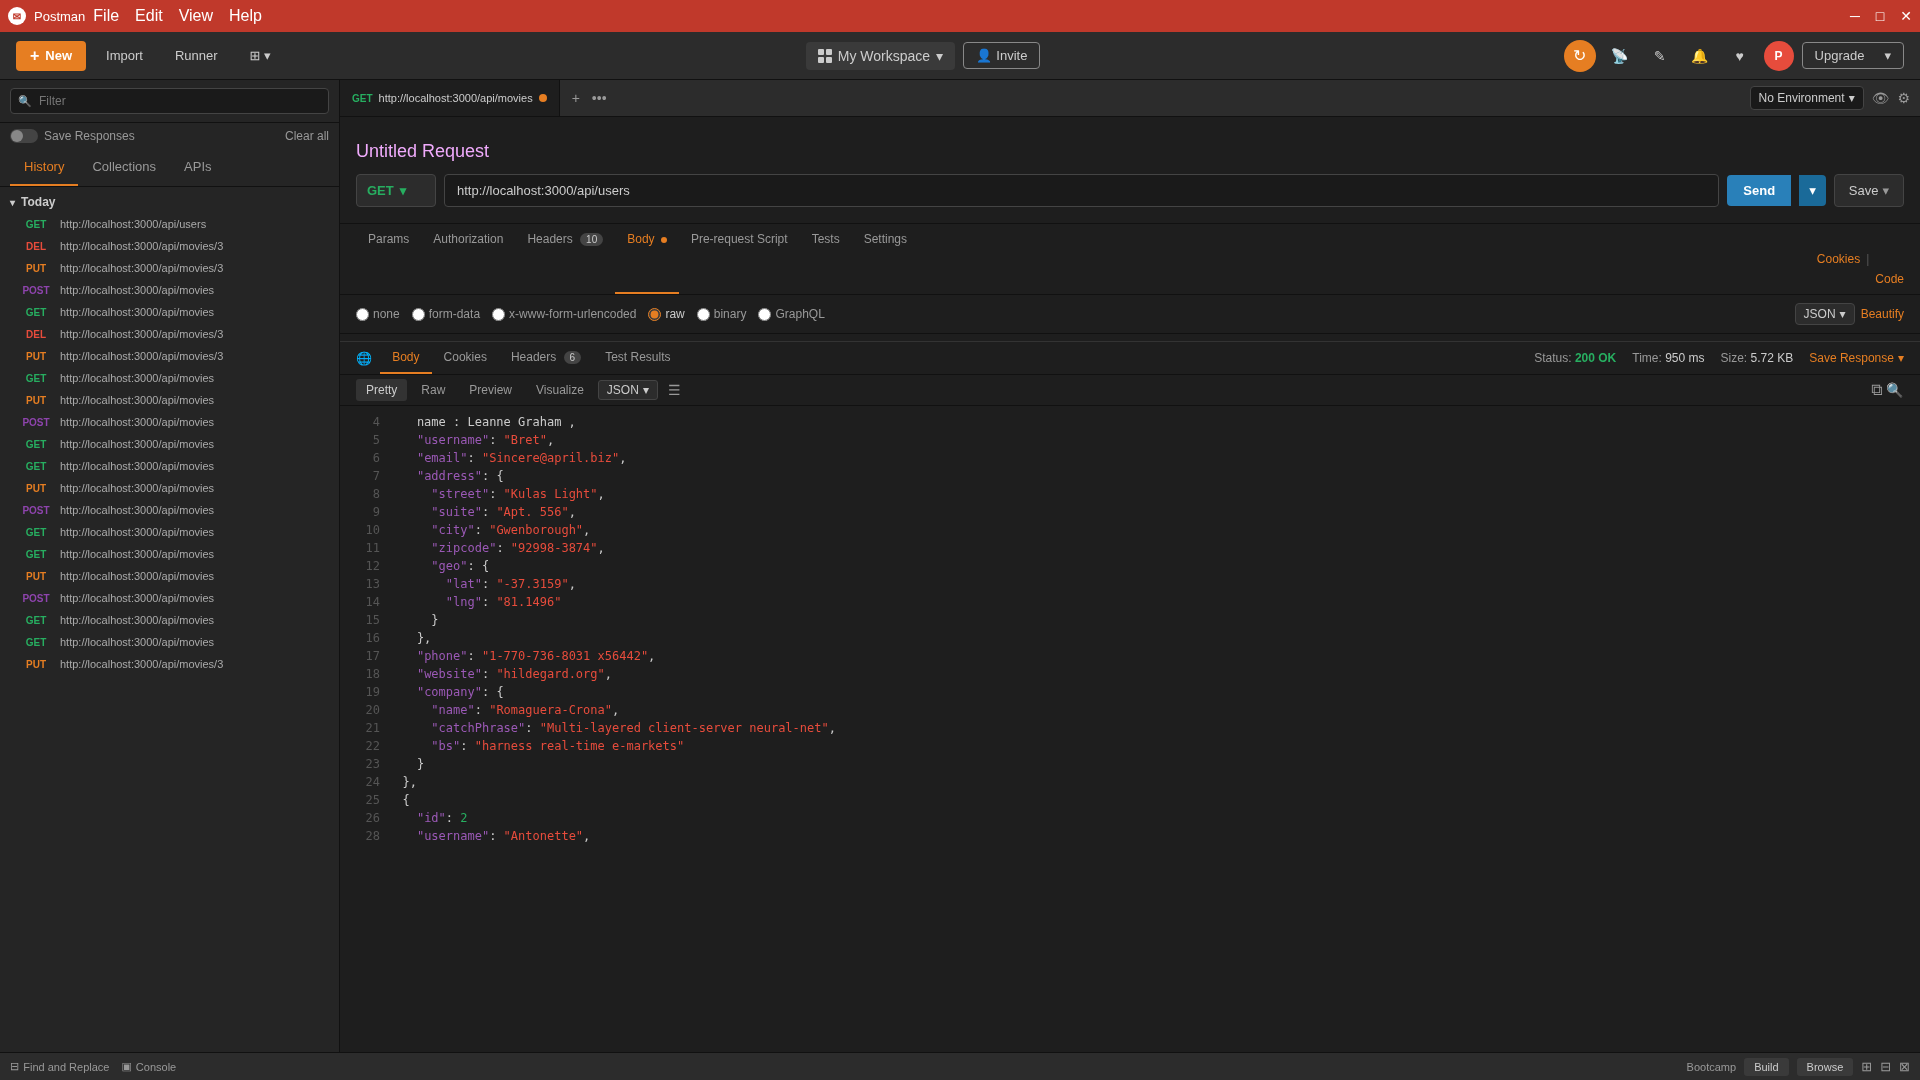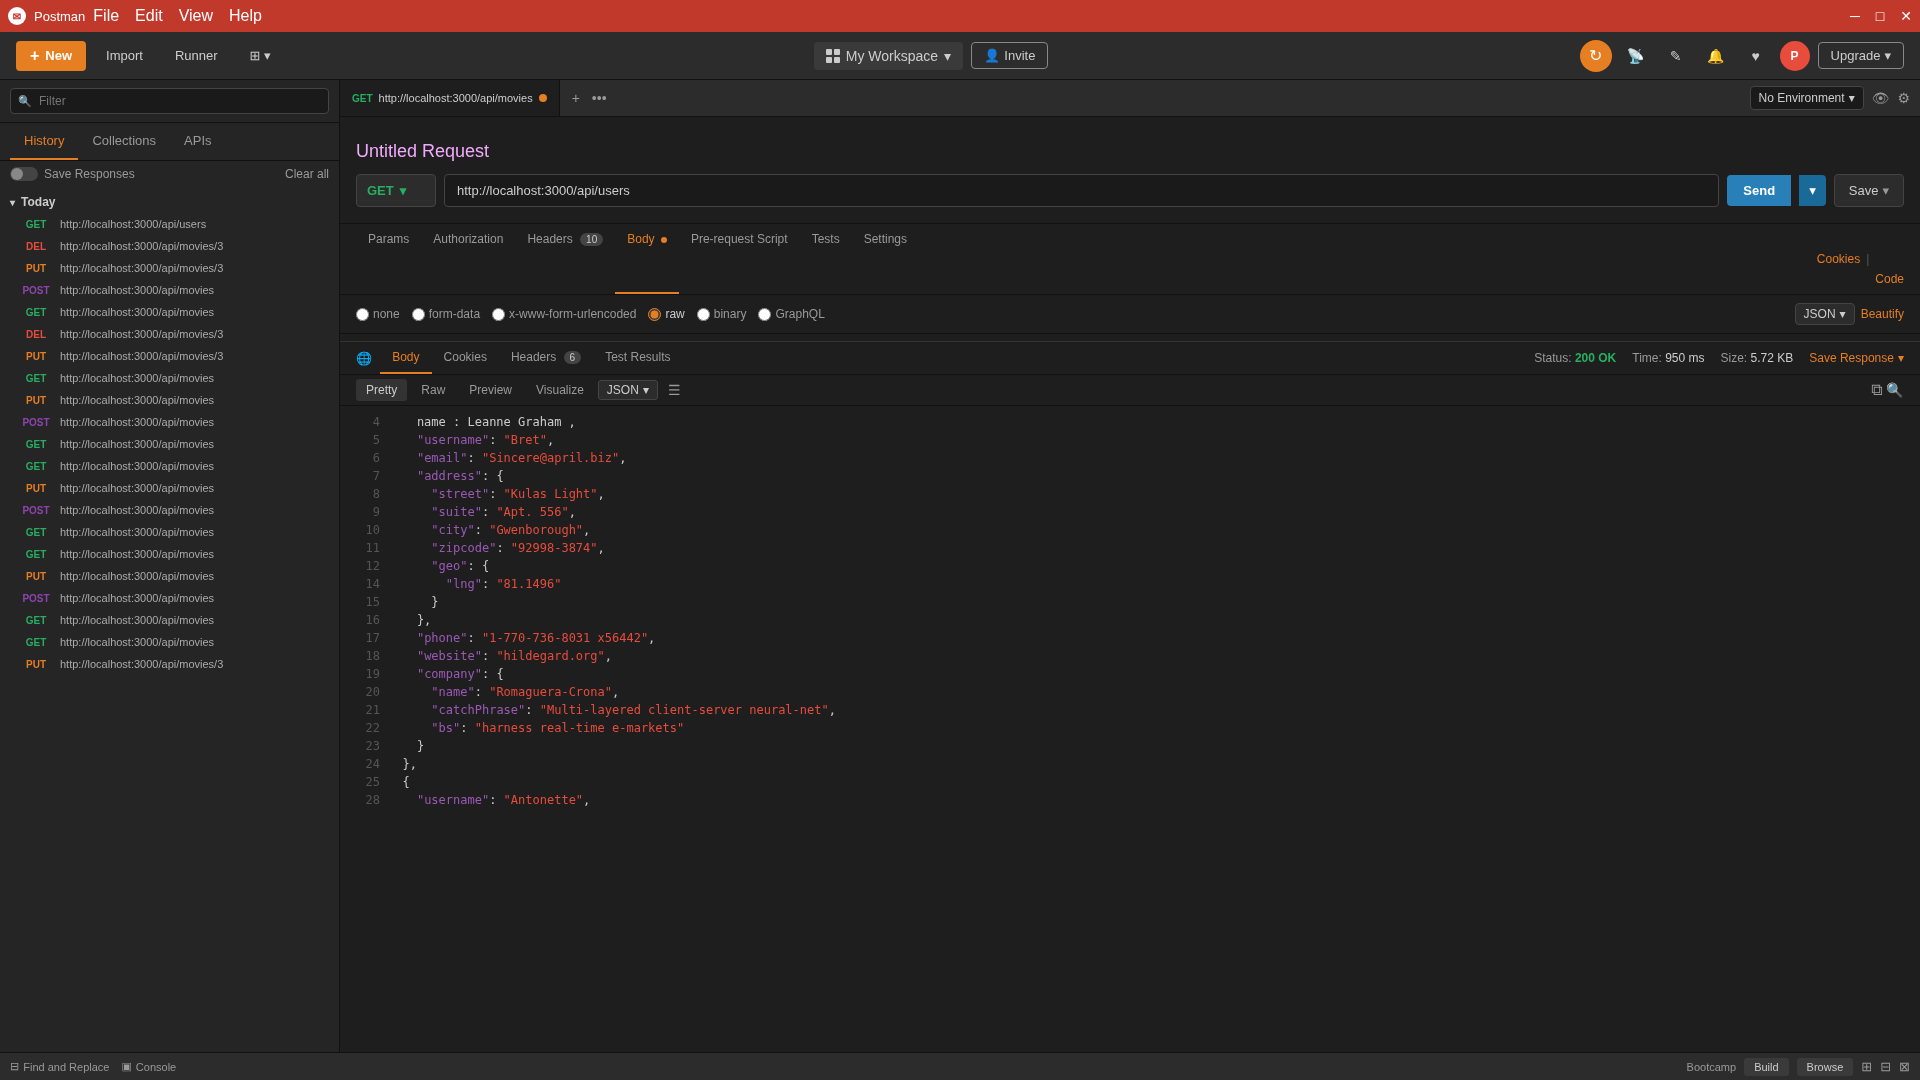--- a/index.html
+++ b/index.html
@@ -22,21 +22,21 @@
     .menu-btn { background: transparent; color: #ccc; border: none; padding: 6px 12px; border-radius: 4px; cursor: pointer; font-size: 13px; }
     #workspace-center { flex: 1; display: flex; justify-content: center; align-items: center; gap: 8px; }
     #workspace-btn { display: flex; align-items: center; gap: 6px; color: #ccc; cursor: pointer; font-size: 14px; font-weight: 500; background: #3a3a3a; padding: 6px 12px; border-radius: 4px; }
     #workspace-icon { display: inline-grid; grid-template-columns: 1fr 1fr; gap: 2px; width: 14px; height: 14px; }
     #workspace-icon span { background: #ccc; border-radius: 1px; }
     #invite-btn { background: transparent; border: 1px solid #888; color: #ccc; padding: 5px 12px; border-radius: 4px; cursor: pointer; font-size: 13px; display: flex; align-items: center; gap: 4px; }
     #menubar-right { display: flex; align-items: center; gap: 8px; }
     .icon-btn { width: 32px; height: 32px; border-radius: 50%; display: flex; align-items: center; justify-content: center; cursor: pointer; color: #ccc; font-size: 14px; }
     #sync-btn { background: #e67e22; border-radius: 50%; width: 32px; height: 32px; display: flex; align-items: center; justify-content: center; cursor: pointer; color: white; font-size: 16px; }
     #avatar { width: 30px; height: 30px; border-radius: 50%; background: #e74c3c; display: flex; align-items: center; justify-content: center; color: white; font-size: 12px; font-weight: bold; cursor: pointer; }
-    #upgrade-btn { background: transparent; border: 1px solid #888; color: #ccc; padding: 5px 12px; border-radius: 4px; cursor: pointer; font-size: 13px; display: flex; align-items: center; gap: 4px; }
+    #upgrade-btn { background: transparent; border: 1px solid #888; color: #ccc; padding: 5px 12px; border-radius: 4px; cursor: pointer; font-size: 13px; display: flex; align-items: center; gap: 20px; }
 
     
     #main { display: flex; height: calc(1080px - 32px - 48px - 28px); }
 
     
     #sidebar { width: 340px; background: #252525; border-right: 1px solid #111; display: flex; flex-direction: column; }
     #sidebar-search { padding: 8px 10px; border-bottom: 1px solid #111; }
     #sidebar-search input { width: 100%; background: #1a1a1a; border: 1px solid #444; color: #ccc; padding: 5px 10px 5px 28px; border-radius: 4px; font-size: 12px; }
     #search-icon-wrap { position: relative; }
     #search-icon-wrap::before { content: '🔍'; position: absolute; left: 8px; top: 50%; transform: translateY(-50%); font-size: 11px; z-index: 1; }
@@ -204,31 +204,31 @@
 </div>
 
 <div id="main">
 
   <div id="sidebar">
     <div id="sidebar-search">
       <div id="search-icon-wrap">
         <input type="text" style="width: 100%; background: rgb(26, 26, 26); border: 1px solid rgb(68, 68, 68); color: rgb(204, 204, 204); padding: 5px 10px 5px 28px; border-radius: 4px; font-size: 12px;" placeholder="Filter">
       </div>
     </div>
+    <div id="sidebar-actions">
+      <div id="save-responses">
+        <div class="toggle"></div>
+        <span>Save Responses</span>
+      </div>
+      <button id="clear-all">Clear all</button>
+    </div>
     <div id="sidebar-tabs">
       <div class="sidebar-tab active">History</div>
       <div class="sidebar-tab">Collections</div>
       <div class="sidebar-tab">APIs</div>
-    </div>
-    <div id="sidebar-actions">
-      <div id="save-responses">
-        <div class="toggle"></div>
-        <span>Save Responses</span>
-      </div>
-      <button id="clear-all">Clear all</button>
     </div>
     <div id="history-section">
       <div class="section-header">Today</div>
 
       <div id="history-items-container">
           <div class="history-item">
             <span class="method-badge" style="color: rgb(39, 174, 96);">GET</span>
             <span class="history-url">http://localhost:3000/api/users</span>
           </div>
           <div class="history-item">
@@ -480,20 +480,24 @@
             </div>
             <div class="code-line">
               <span class="line-num">11</span>
               <span class="code-content">      <span style="color:#9b59b6">"zipcode"</span>: <span style="color:#e74c3c">"92998-3874"</span>,</span>
             </div>
             <div class="code-line">
               <span class="line-num">12</span>
               <span class="code-content">      <span style="color:#9b59b6">"geo"</span>: {</span>
             </div>
             <div class="code-line">
+              <span class="line-num">13</span>
+              <span class="code-content">        <span style="color:#9b59b6">"lat"</span>: <span style="color:#e74c3c">"-37.3159"</span>,</span>
+            </div>
+            <div class="code-line">
               <span class="line-num">14</span>
               <span class="code-content">        <span style="color:#9b59b6">"lng"</span>: <span style="color:#e74c3c">"81.1496"</span></span>
             </div>
             <div class="code-line">
               <span class="line-num">15</span>
               <span class="code-content">      }</span>
             </div>
             <div class="code-line">
               <span class="line-num">16</span>
               <span class="code-content">    },</span>
@@ -526,20 +530,24 @@
               <span class="line-num">23</span>
               <span class="code-content">    }</span>
             </div>
             <div class="code-line">
               <span class="line-num">24</span>
               <span class="code-content">  },</span>
             </div>
             <div class="code-line">
               <span class="line-num">25</span>
               <span class="code-content">  {</span>
+            </div>
+            <div class="code-line">
+              <span class="line-num">26</span>
+              <span class="code-content">    <span style="color:#9b59b6">"id"</span>: <span style="color:#27ae60">2</span></span>
             </div>
             <div class="code-line">
               <span class="line-num">28</span>
               <span class="code-content">    <span style="color:#9b59b6">"username"</span>: <span style="color:#e74c3c">"Antonette"</span>,</span>
             </div>
           </div>
       </div>
     </div>
   </div>
 </div>

